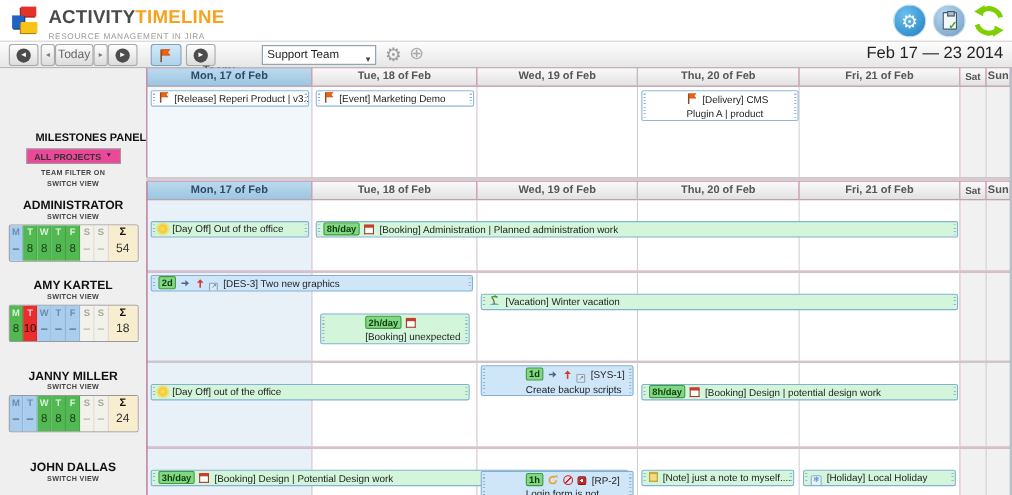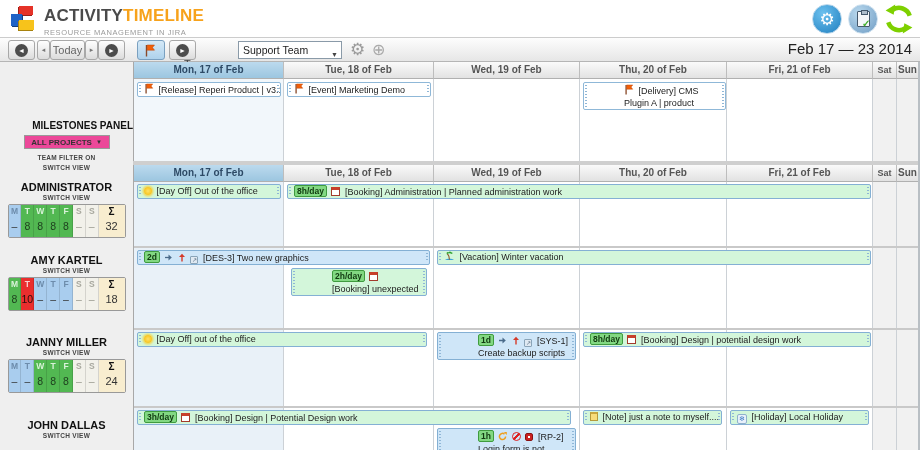--- a/index.html
+++ b/index.html
@@ -92,21 +92,21 @@
   .row3 { top:165px; height:78px; } .row4 { top:243px; height:70px; border-bottom:none; }
   .scroll-strip { position:absolute; left:918px; top:62px; width:2px; height:388px; background:#b9bfc4; cursor:pointer; }
 
   
   .card { position:absolute; border:1px solid #84b0d4; border-radius:2px; font-size:9px; line-height:13px; color:#222; padding:0 6px; overflow:hidden; cursor:pointer; }
   .card::before, .card::after { content:""; position:absolute; top:2px; bottom:2px; width:2px;
      background-image:repeating-linear-gradient(to bottom,#8fb6d6 0 1px,transparent 1px 3px); }
   .card::before { left:1px; } .card::after { right:1px; }
   .card.one { white-space:nowrap; height:15px; }
   .card.two { white-space:normal; line-height:12px; height:28px; padding-top:1px;padding-left:40px; }
-  .card.green { background:#d3f6da; }
+  .card.green { background:#d3f6da;margin-top:17px; }
   .card.blue  { background:#cfe6f8; }
   .card.white { background:#ffffff; border-color:#8fb8d8; }
   .badge { display:inline-block; background:#82d882; border:1px solid #3f9b3f; border-radius:2px; font-size:8.5px; font-weight:bold; color:#103a10; line-height:10px; padding:0 2px; margin-right:2px; vertical-align:1px; }
   .ic { display:inline-block; vertical-align:-1px; margin-right:2px; }
   .i-flag svg, .i-vac svg, .i-task svg, .i-up svg, .i-prog svg { display:block; }
   .i-cal { width:9px; height:9px; background:#fff; border:1px solid #a33b2b; border-top:3px solid #c8402a; }
   .i-sun { width:8px; height:8px; border-radius:50%; background:radial-gradient(#ffe066,#f5b800); box-shadow:0 0 2px 1.5px rgba(250,205,45,0.75); }
   .i-note { width:8px; height:9px; background:#f7dd7a; border:1px solid #b59a3a; border-top:2px solid #c9a83e; }
   .i-snow { width:10px; height:10px; background:#e8f0fa; border:1px solid #8fb0cc; border-radius:2px; color:#3a78c2; font-size:7px; line-height:8px; text-align:center; }
   .i-ext { width:8px; height:8px; background:#dfe9f2; border:1px solid #8aa4b8; border-radius:1px; color:#50667a; font-size:6px; line-height:6px; text-align:center; }
@@ -220,21 +220,21 @@
         <div class="wcell co">
             <span class="d">S</span>
             <span class="v">–</span>
           </div>
         <div class="wcell co">
             <span class="d">S</span>
             <span class="v">–</span>
           </div>
         <div class="wsum">
             <span class="d">Σ</span>
-            <span class="v">32</span>
+            <span class="v">54</span>
           </div>
       </div>
     </div>
 
     <div class="person p-amy">
       <div class="p-name">AMY KARTEL</div>
       <div class="sb-small p-switch">SWITCH VIEW</div>
       <div class="wk">
         <div class="wcell cg">
             <span class="d">M</span>

